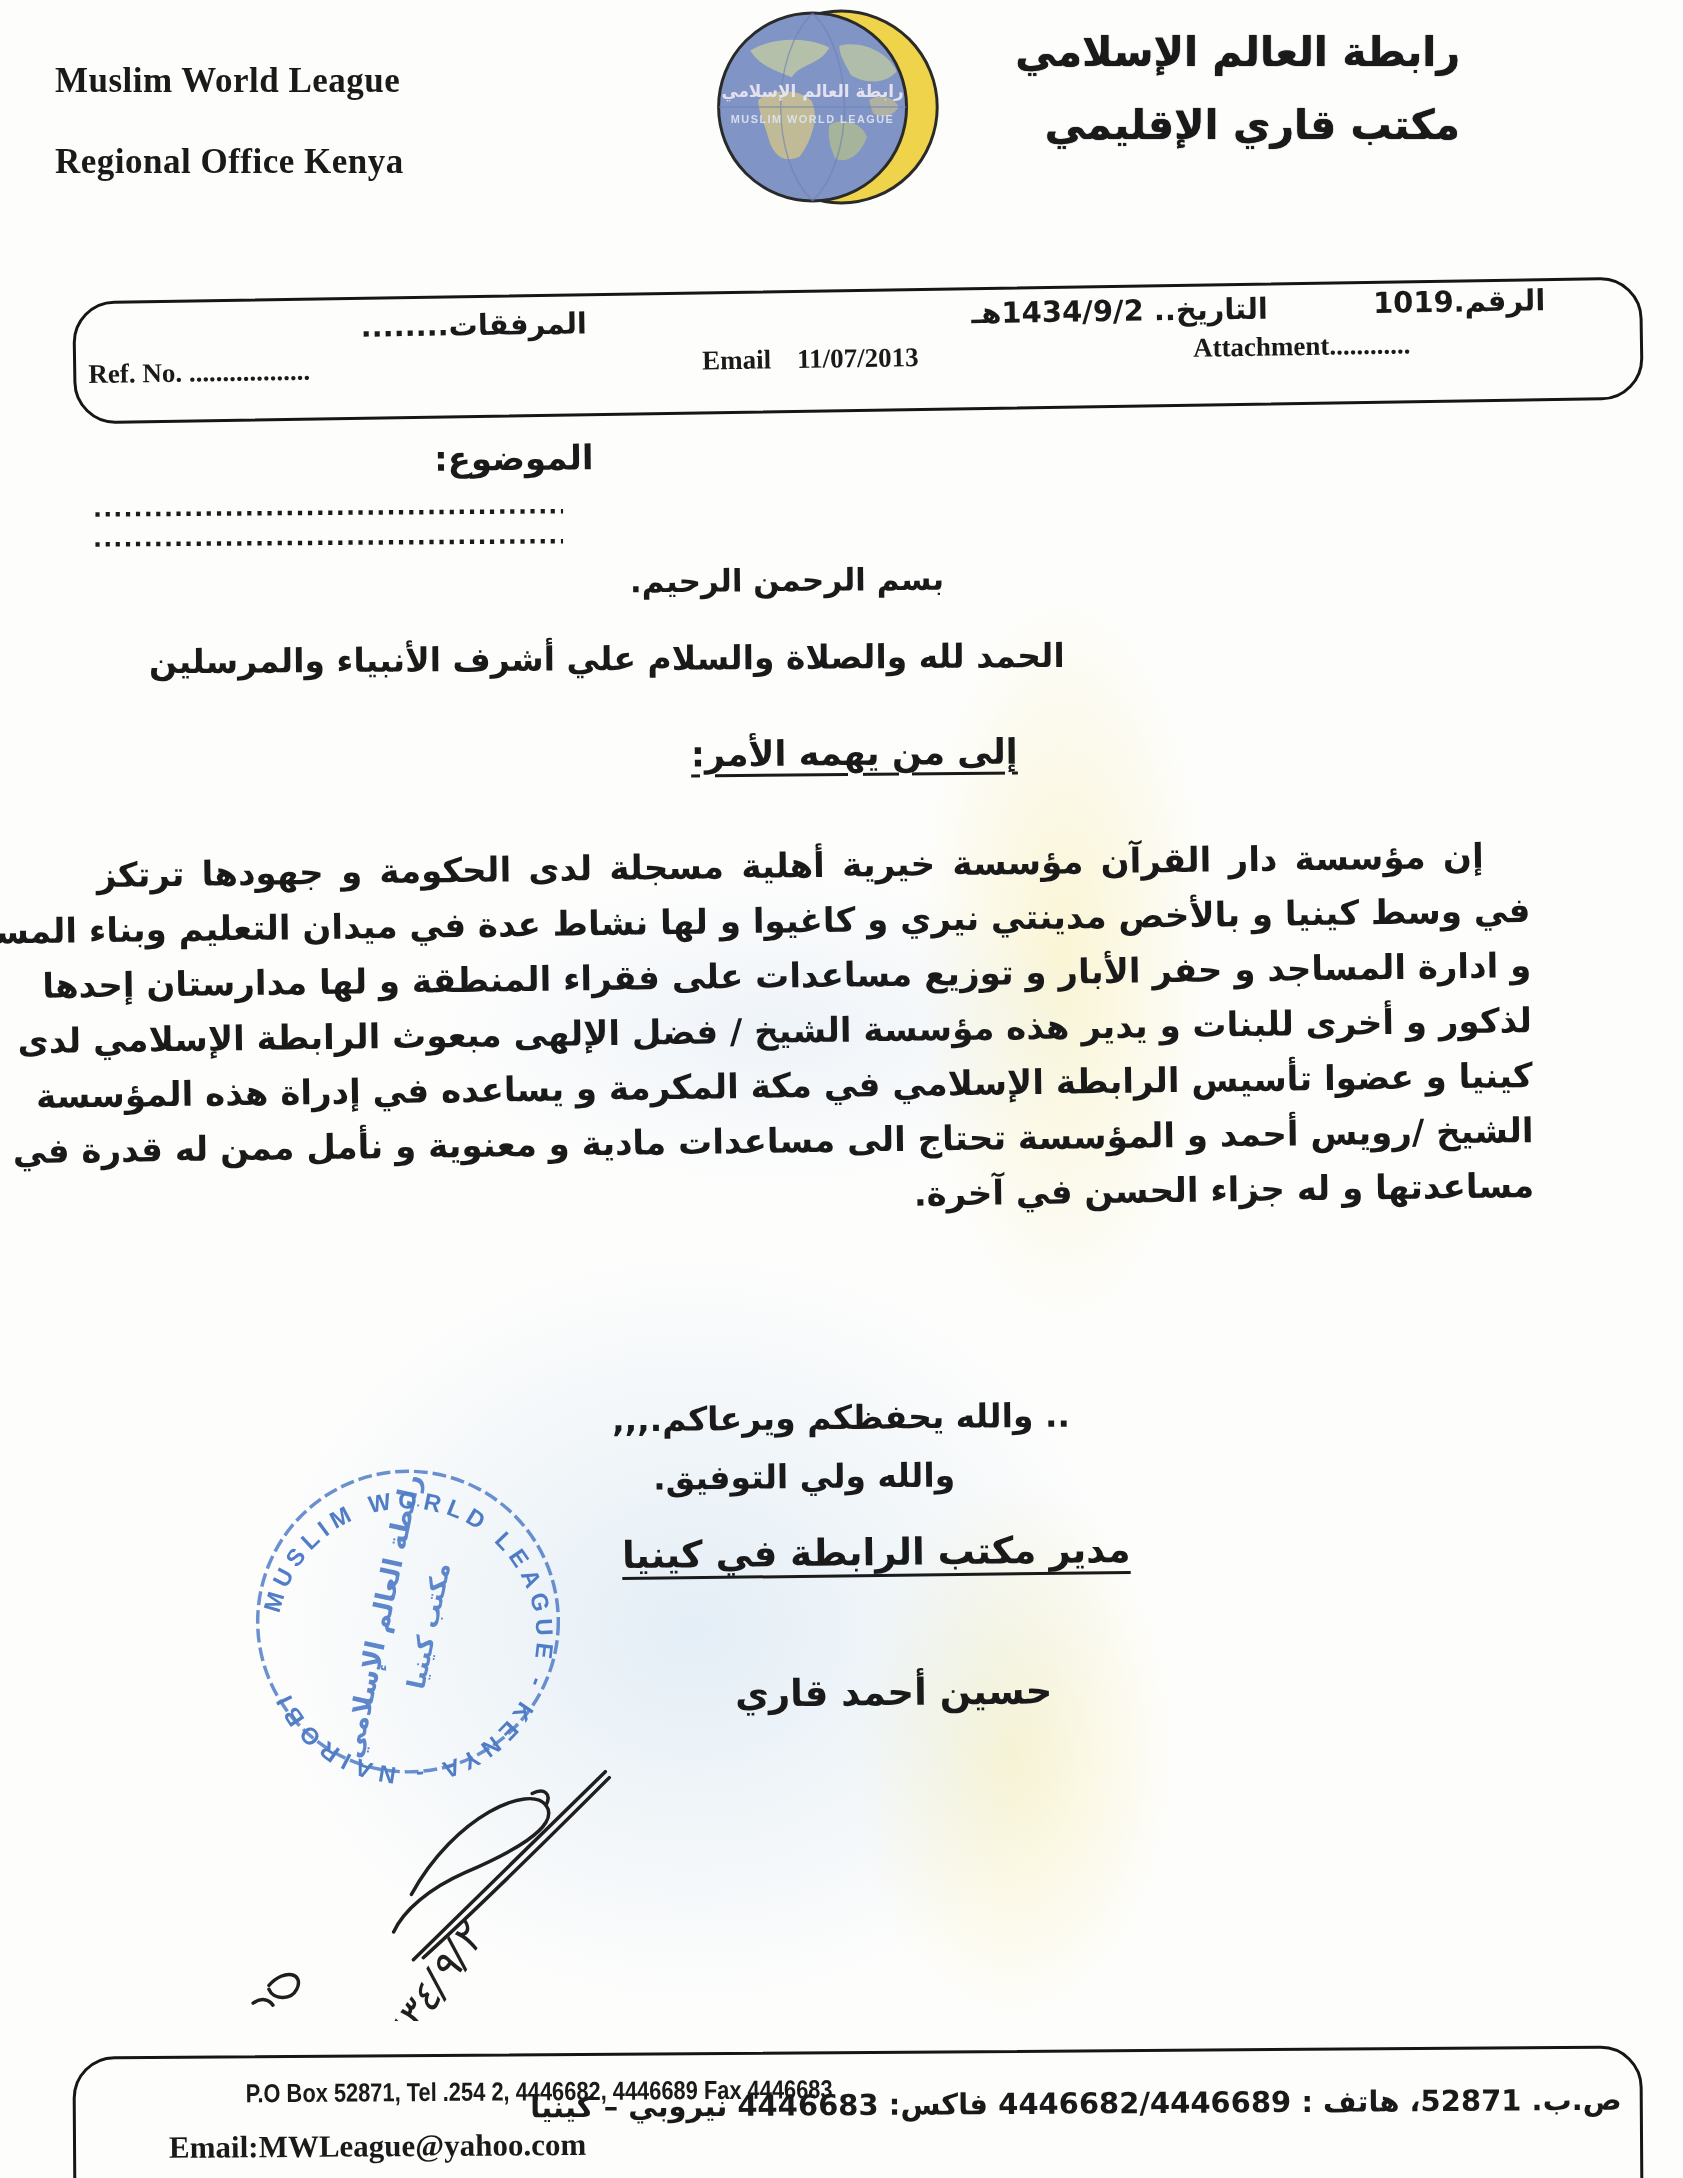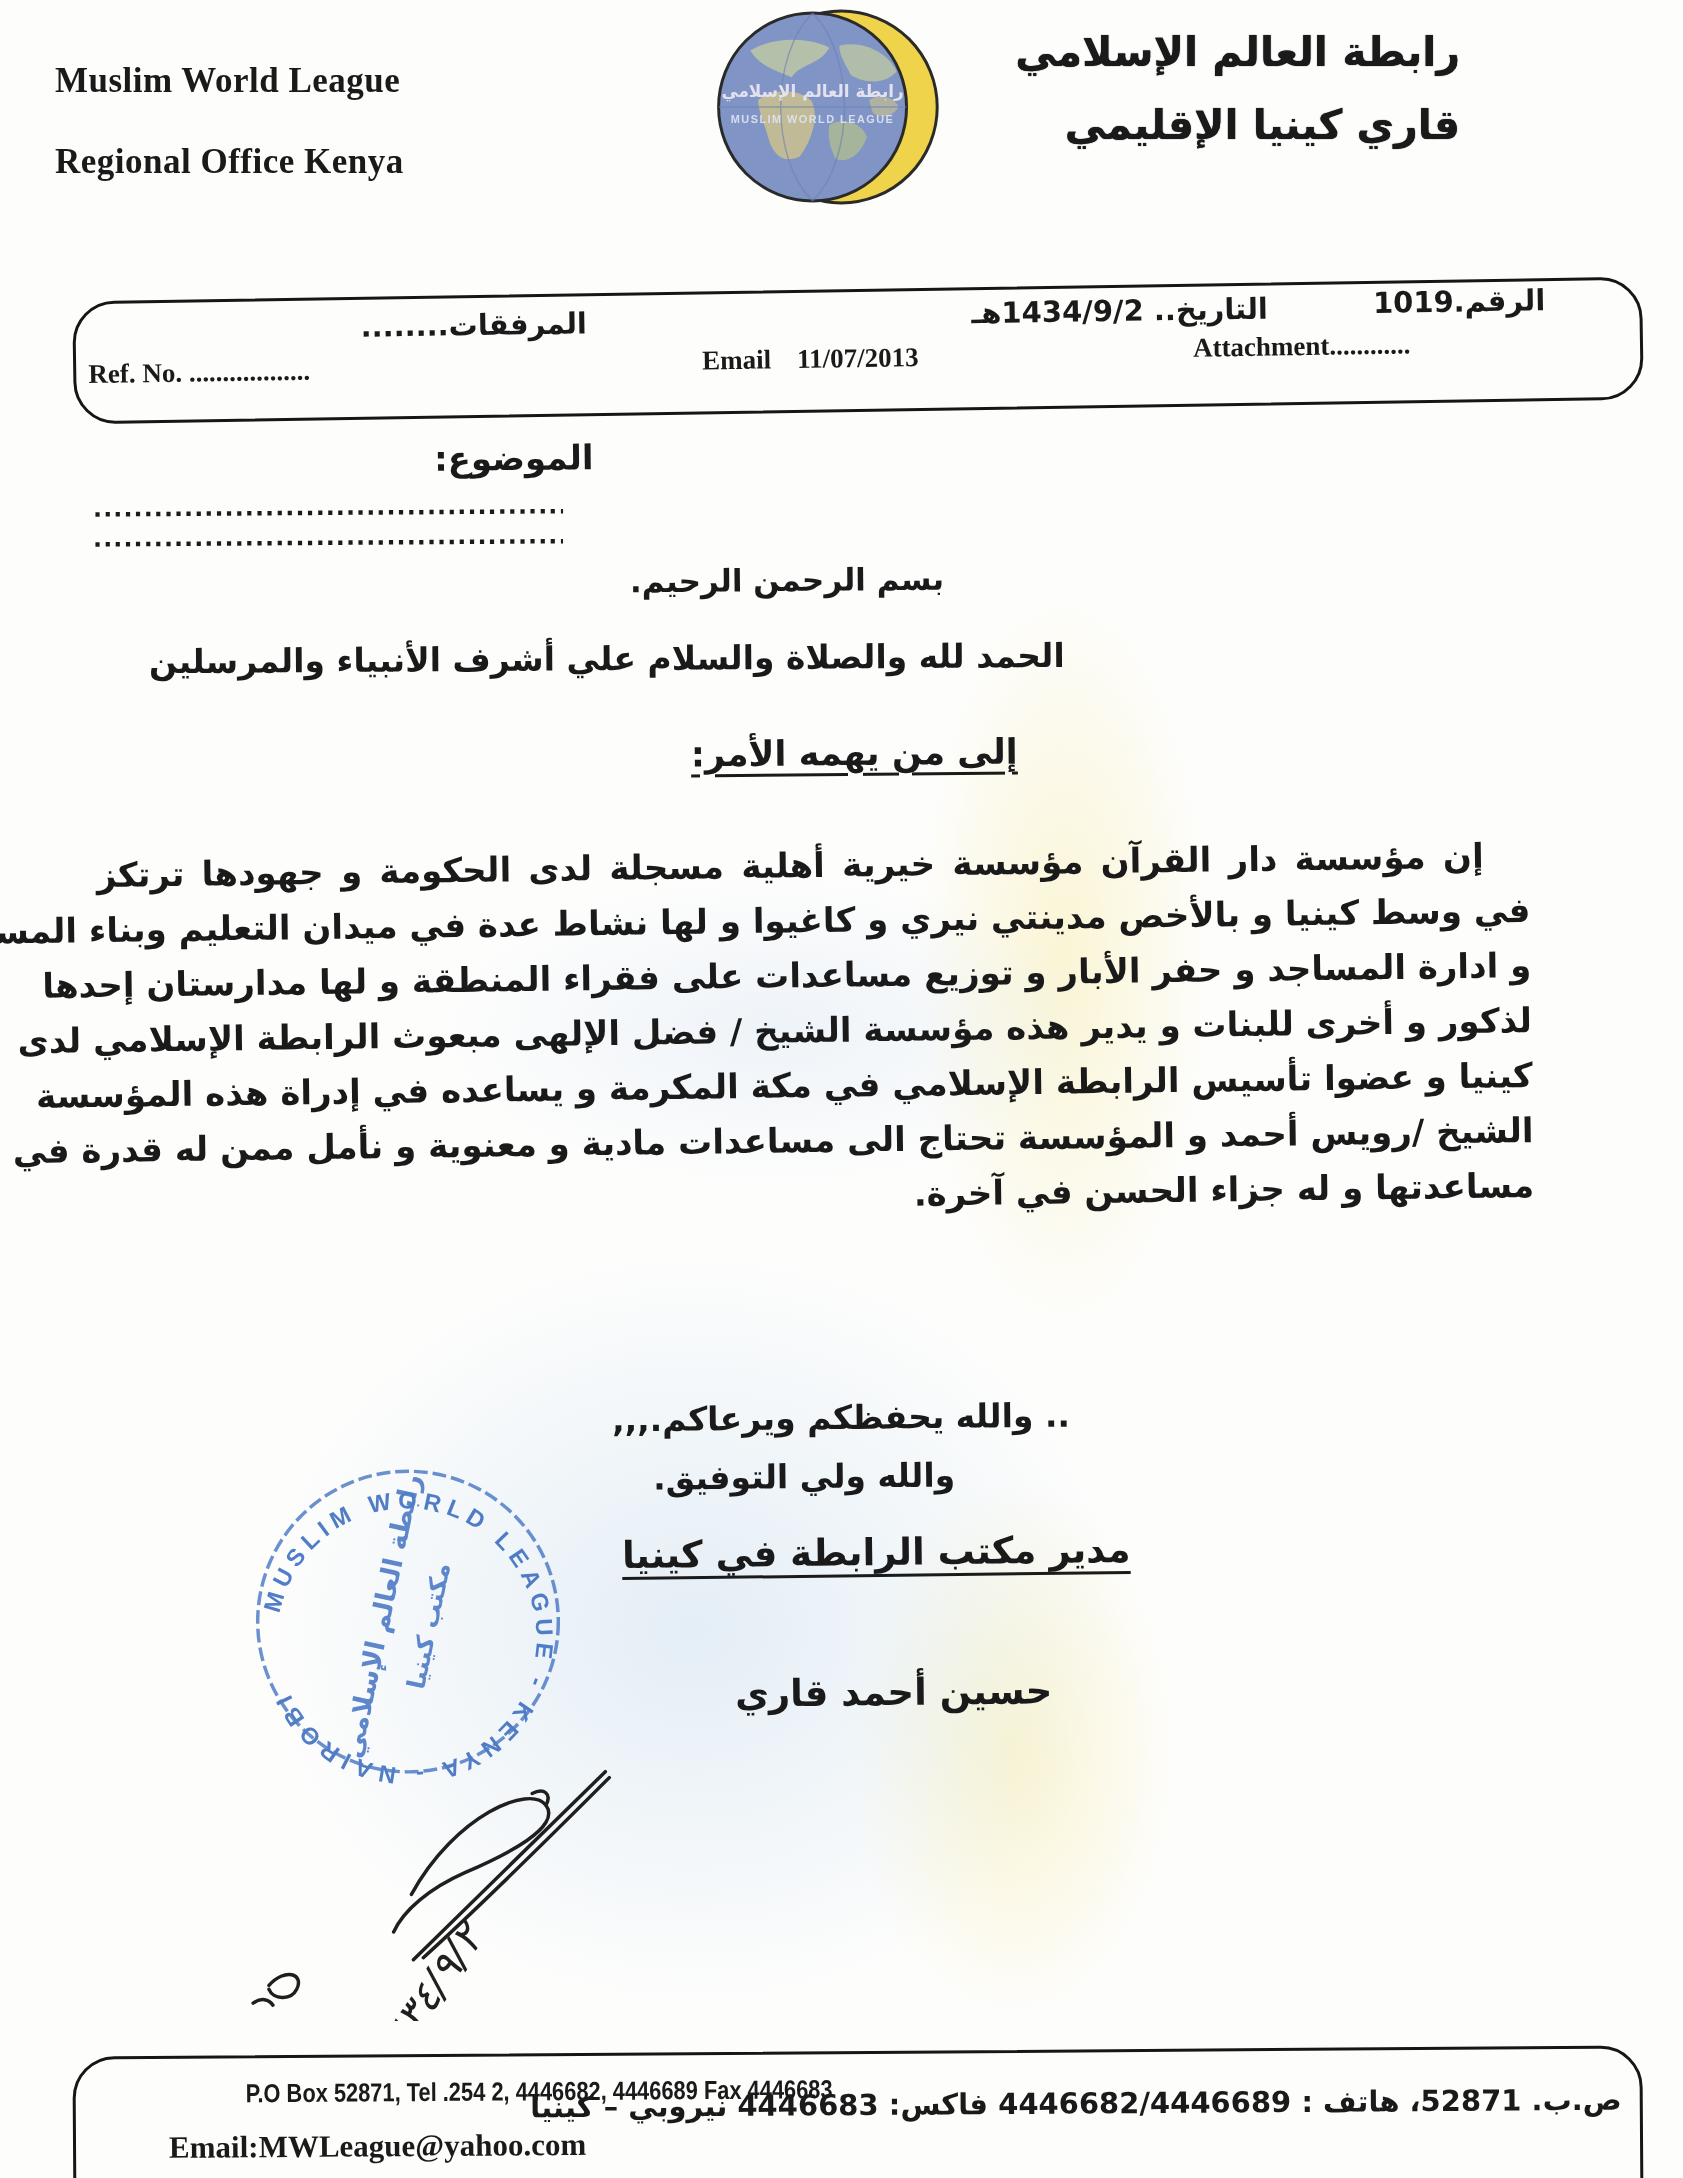--- a/index.html
+++ b/index.html
@@ -98,21 +98,21 @@
 
       <path d="M133,7 C90,50 90,154 133,197 M133,7 C176,50 176,154 133,197 M38,102 L228,102" stroke="#6d81b0" stroke-width="1.5" fill="none" opacity=".6"></path>
 
       <text x="133" y="92" text-anchor="middle" font-size="17" font-weight="bold" fill="#e9e6f2" opacity=".95" font-family="DejaVu Sans, sans-serif" direction="rtl">رابطة العالم الإسلامي</text>
       <text x="133" y="118" text-anchor="middle" font-size="11" font-weight="bold" fill="#dfe5f1" letter-spacing="1.5" opacity=".9" font-family="Liberation Sans, sans-serif">MUSLIM WORLD LEAGUE</text>
     </svg>
   </div>
 
   <div class="abs hdr-ar">
     <div>رابطة العالم الإسلامي</div>
-    <div>قاري  كينيا الإقليمي</div>
+    <div>مكتب  قاري الإقليمي</div>
   </div>
 
   <div class="abs refbox">
     <div class="abs ar-item" style="right:94px;top:2px;">الرقم.1019</div>
     <div class="abs ar-item" style="left:896px;top:6px;">التاريخ.. 1434/9/2هـ</div>
     <div class="abs ar-item" style="left:285px;top:10px;">المرفقات........</div>
     <div class="abs en-item" style="left:12px;top:55px;">Ref. No. ..................</div>
     <div class="abs en-item" style="left:626px;top:51px;">Email</div>
     <div class="abs en-item" style="left:721px;top:51px;">11/07/2013</div>
     <div class="abs en-item" style="left:1117px;top:46px;">Attachment............</div>

